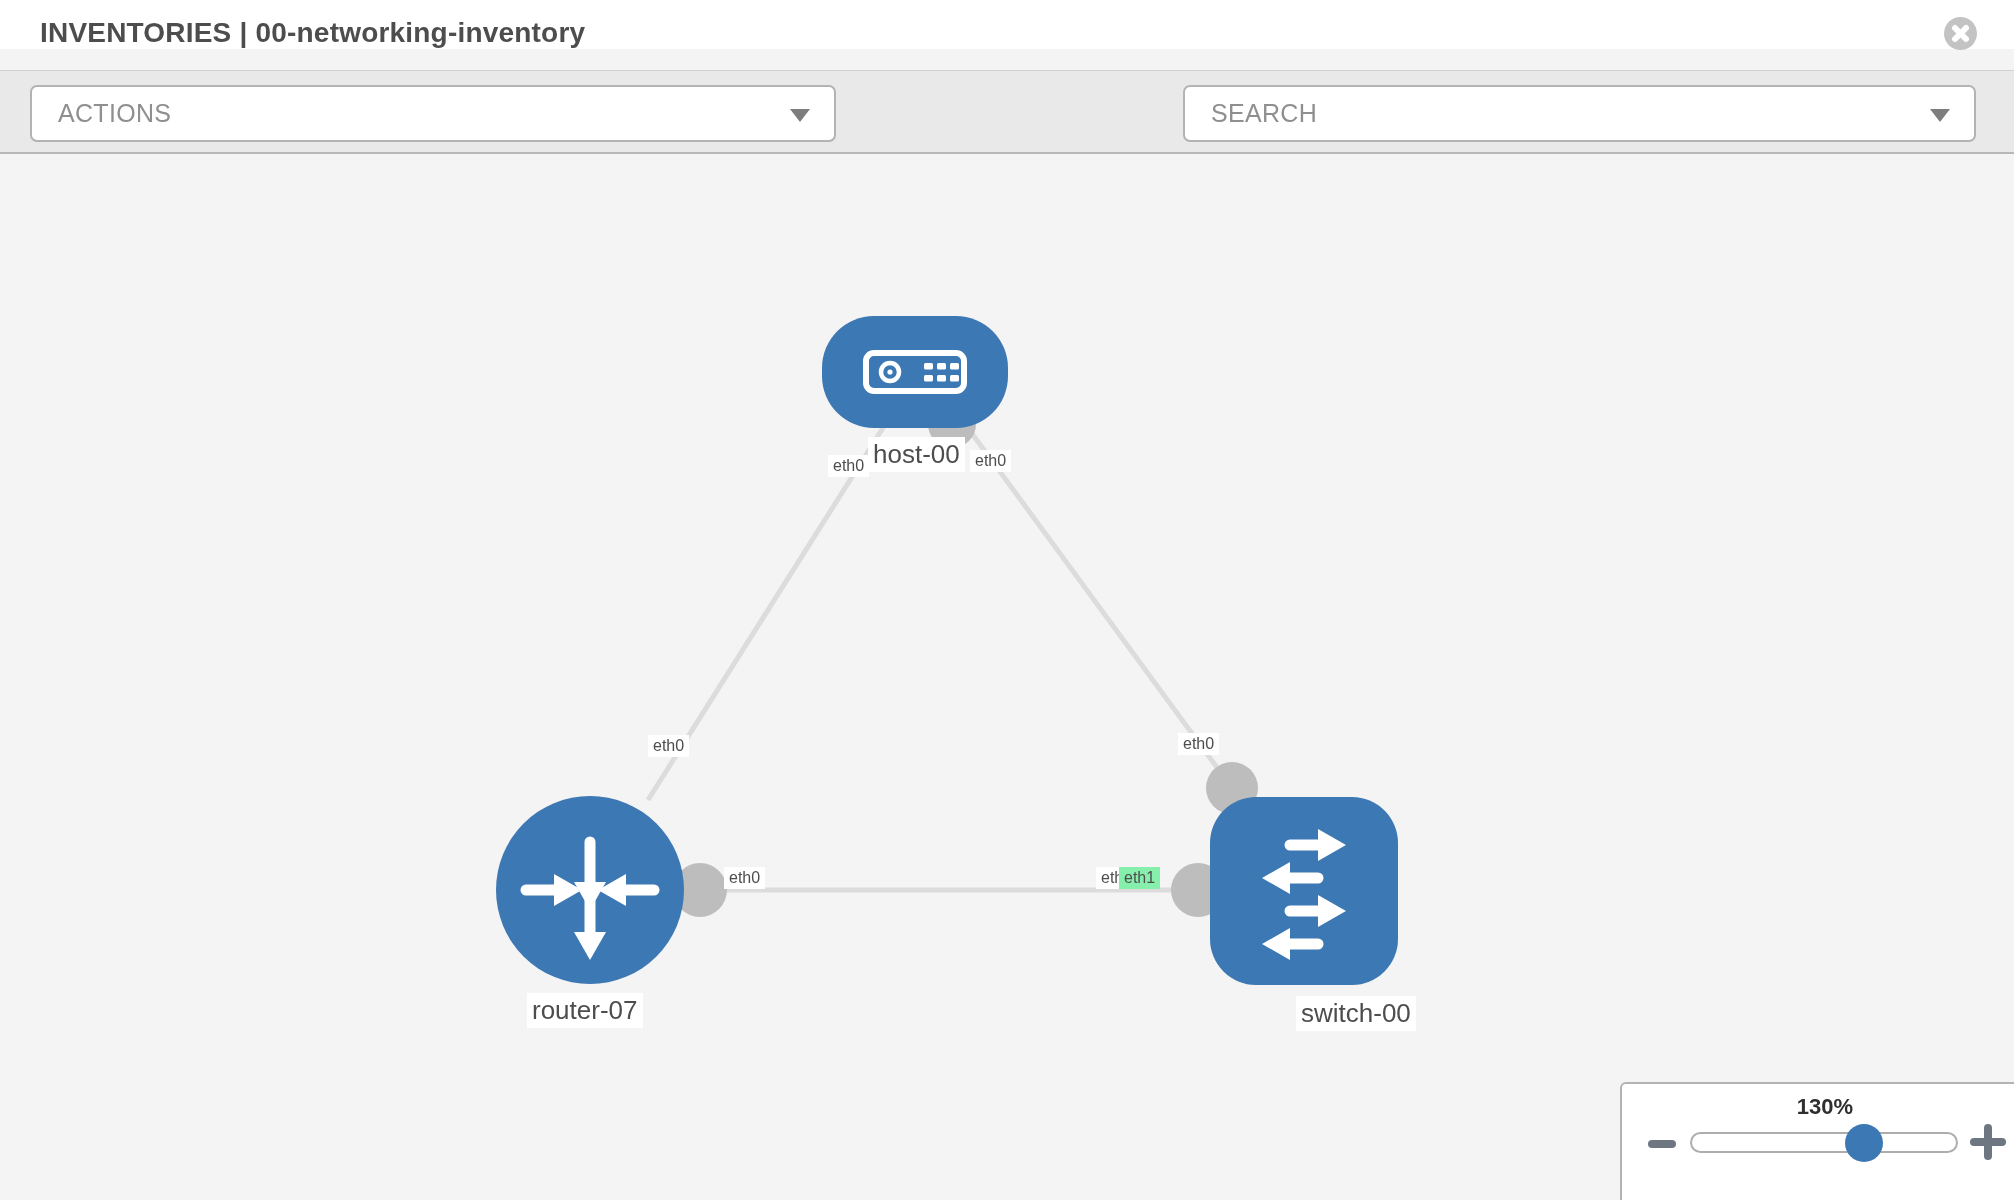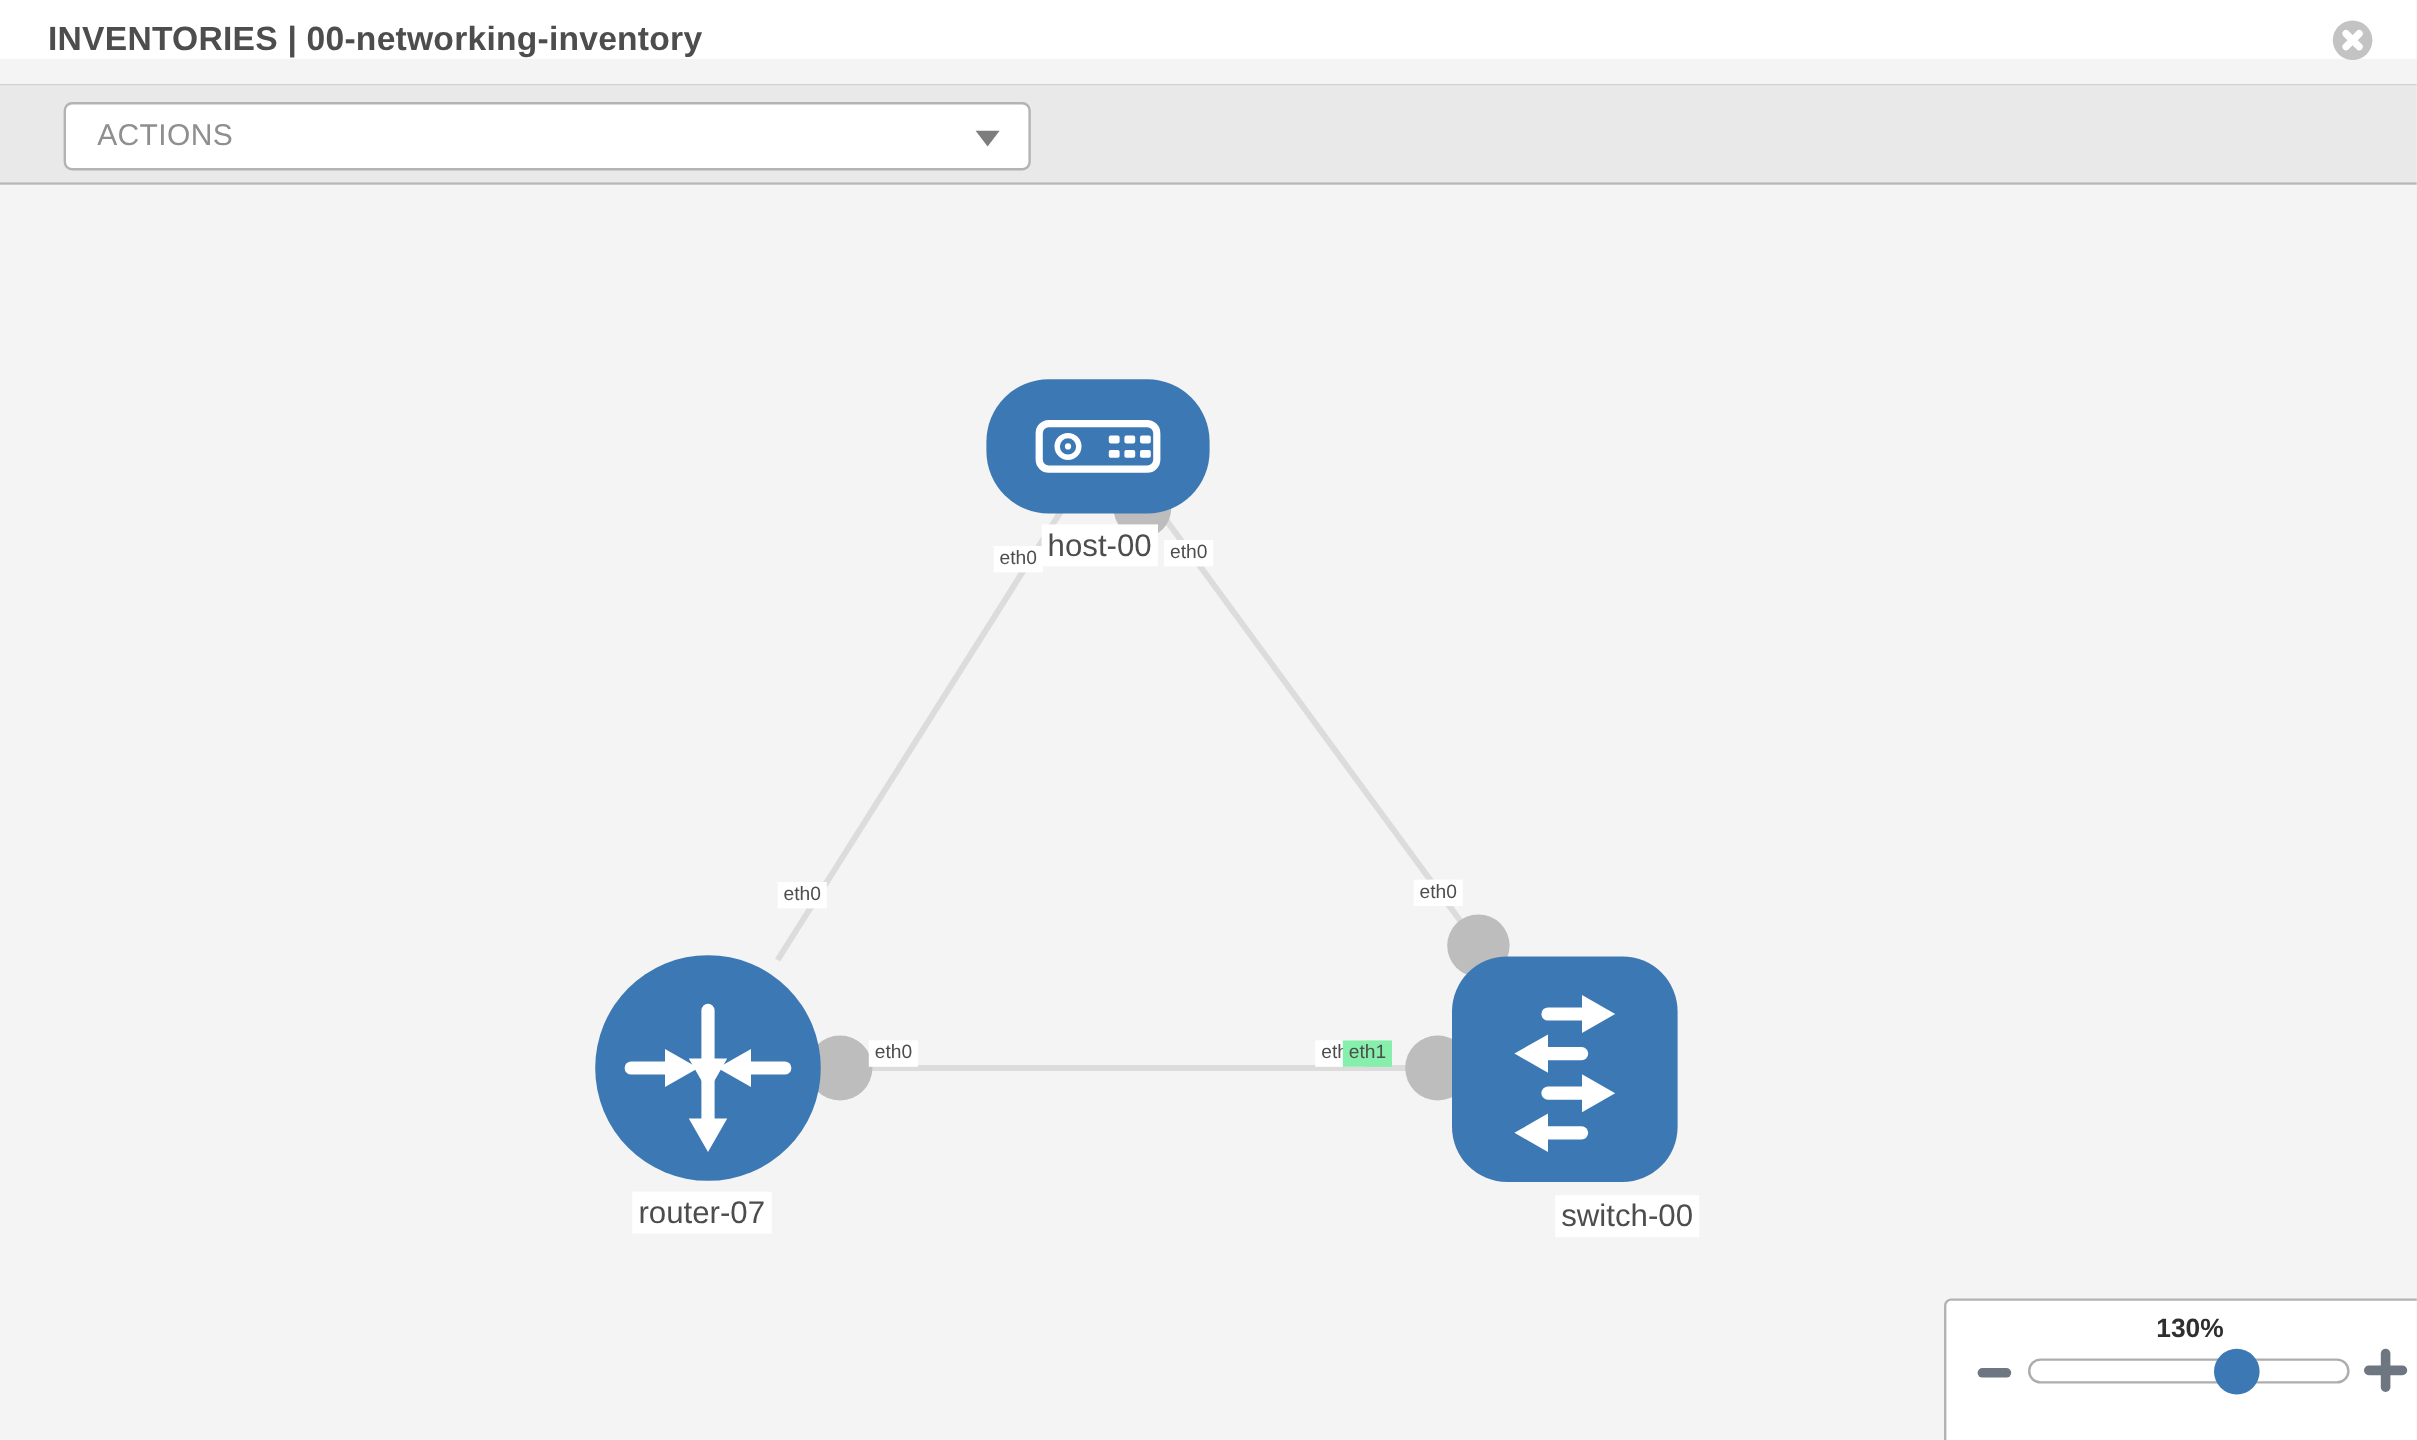--- a/index.html
+++ b/index.html
@@ -34,21 +34,21 @@
     display:flex;align-items:center;cursor:pointer;
   }
   .dropdown .dd-label{
     margin-left:26px;font-size:25px;color:#8f8f8f;letter-spacing:.3px;
   }
   .dropdown .caret{
     position:absolute;right:24px;top:50%;margin-top:-5px;
     width:0;height:0;border-left:10px solid transparent;
     border-right:10px solid transparent;border-top:13px solid #7d7d7d;
   }
-  .dd-actions{left:30px;width:806px;margin-left:23px;}
+  .dd-actions{left:30px;width:806px;}
   .dd-search{left:1183px;width:793px;}
   .tool-icon{position:absolute;top:93px;width:44px;height:44px;cursor:pointer;}
   .tool-icon.wrench{left:1042px;}
   .tool-icon.key{left:1112px;}
   
   .canvas{position:absolute;left:0;top:154px;width:2014px;height:1046px;background:#f4f4f4;}
   .topo-svg{position:absolute;left:0;top:-154px;width:2014px;height:1200px;}
   
   .node-label,.if-label{
     position:absolute;background:#ffffff;color:#4d4d4d;
@@ -121,20 +121,24 @@
   </span>
   <span class="tool-icon key">
     <svg width="44" height="44" viewBox="0 0 32 32">
       <circle cx="11" cy="10.5" r="5.6" fill="none" stroke="#6e7681" stroke-width="4"></circle>
       <line x1="15.2" y1="14.7" x2="26.5" y2="26" stroke="#6e7681" stroke-width="4" stroke-linecap="round"></line>
       <line x1="26.5" y1="26" x2="29.5" y2="23" stroke="#6e7681" stroke-width="4" stroke-linecap="round"></line>
       <line x1="22" y1="21.5" x2="24.5" y2="19" stroke="#6e7681" stroke-width="4" stroke-linecap="round"></line>
     </svg>
   </span>
 
+  <div class="dropdown dd-search">
+    <span class="dd-label">SEARCH</span>
+    <span class="caret"></span>
+  </div>
 </div>
 
 <div class="canvas">
   <svg class="topo-svg" viewBox="0 0 2014 1200">
     <defs>
       <marker id="ah" markerUnits="userSpaceOnUse" markerWidth="36" markerHeight="40" refX="6" refY="18" orient="auto">
         <path d="M0 2 L28 18 L0 34 Z" fill="#ffffff"></path>
       </marker>
     </defs>
 

